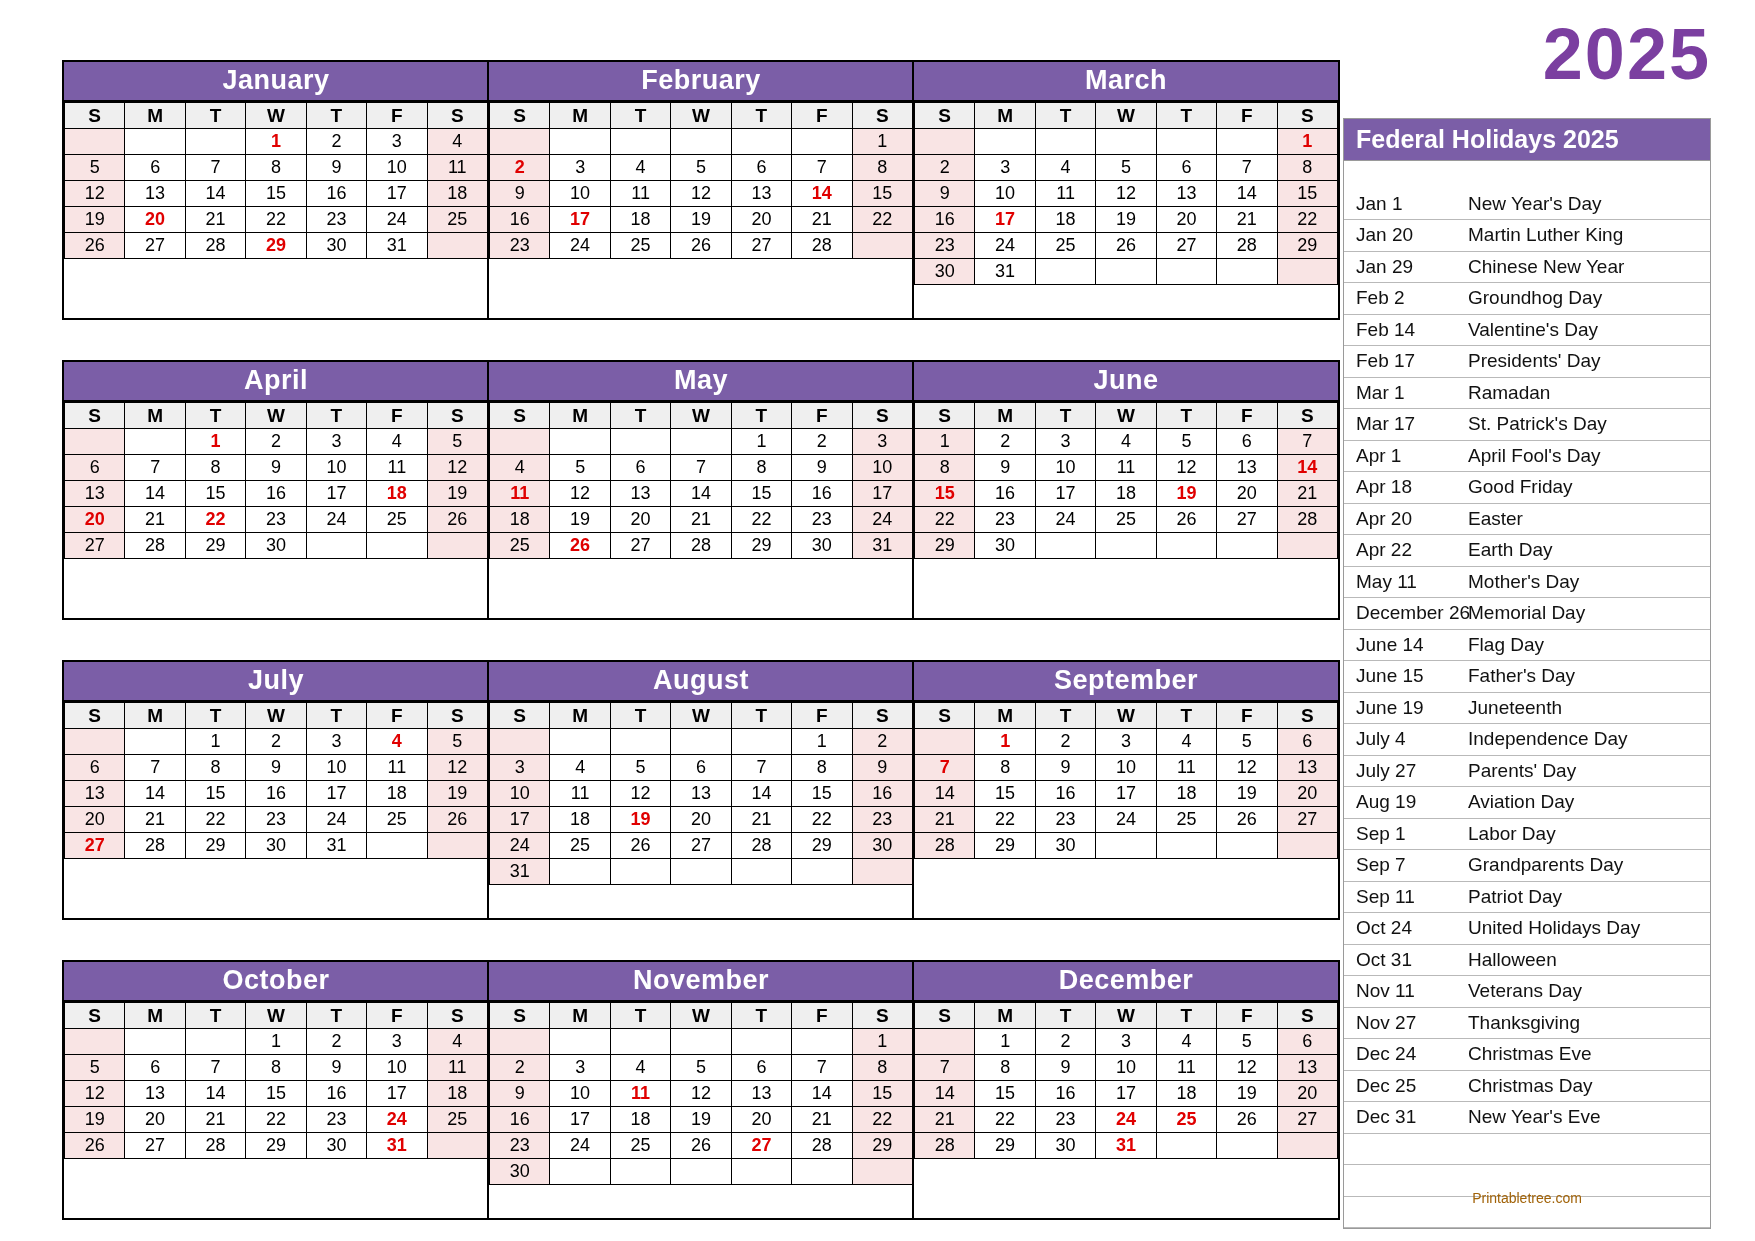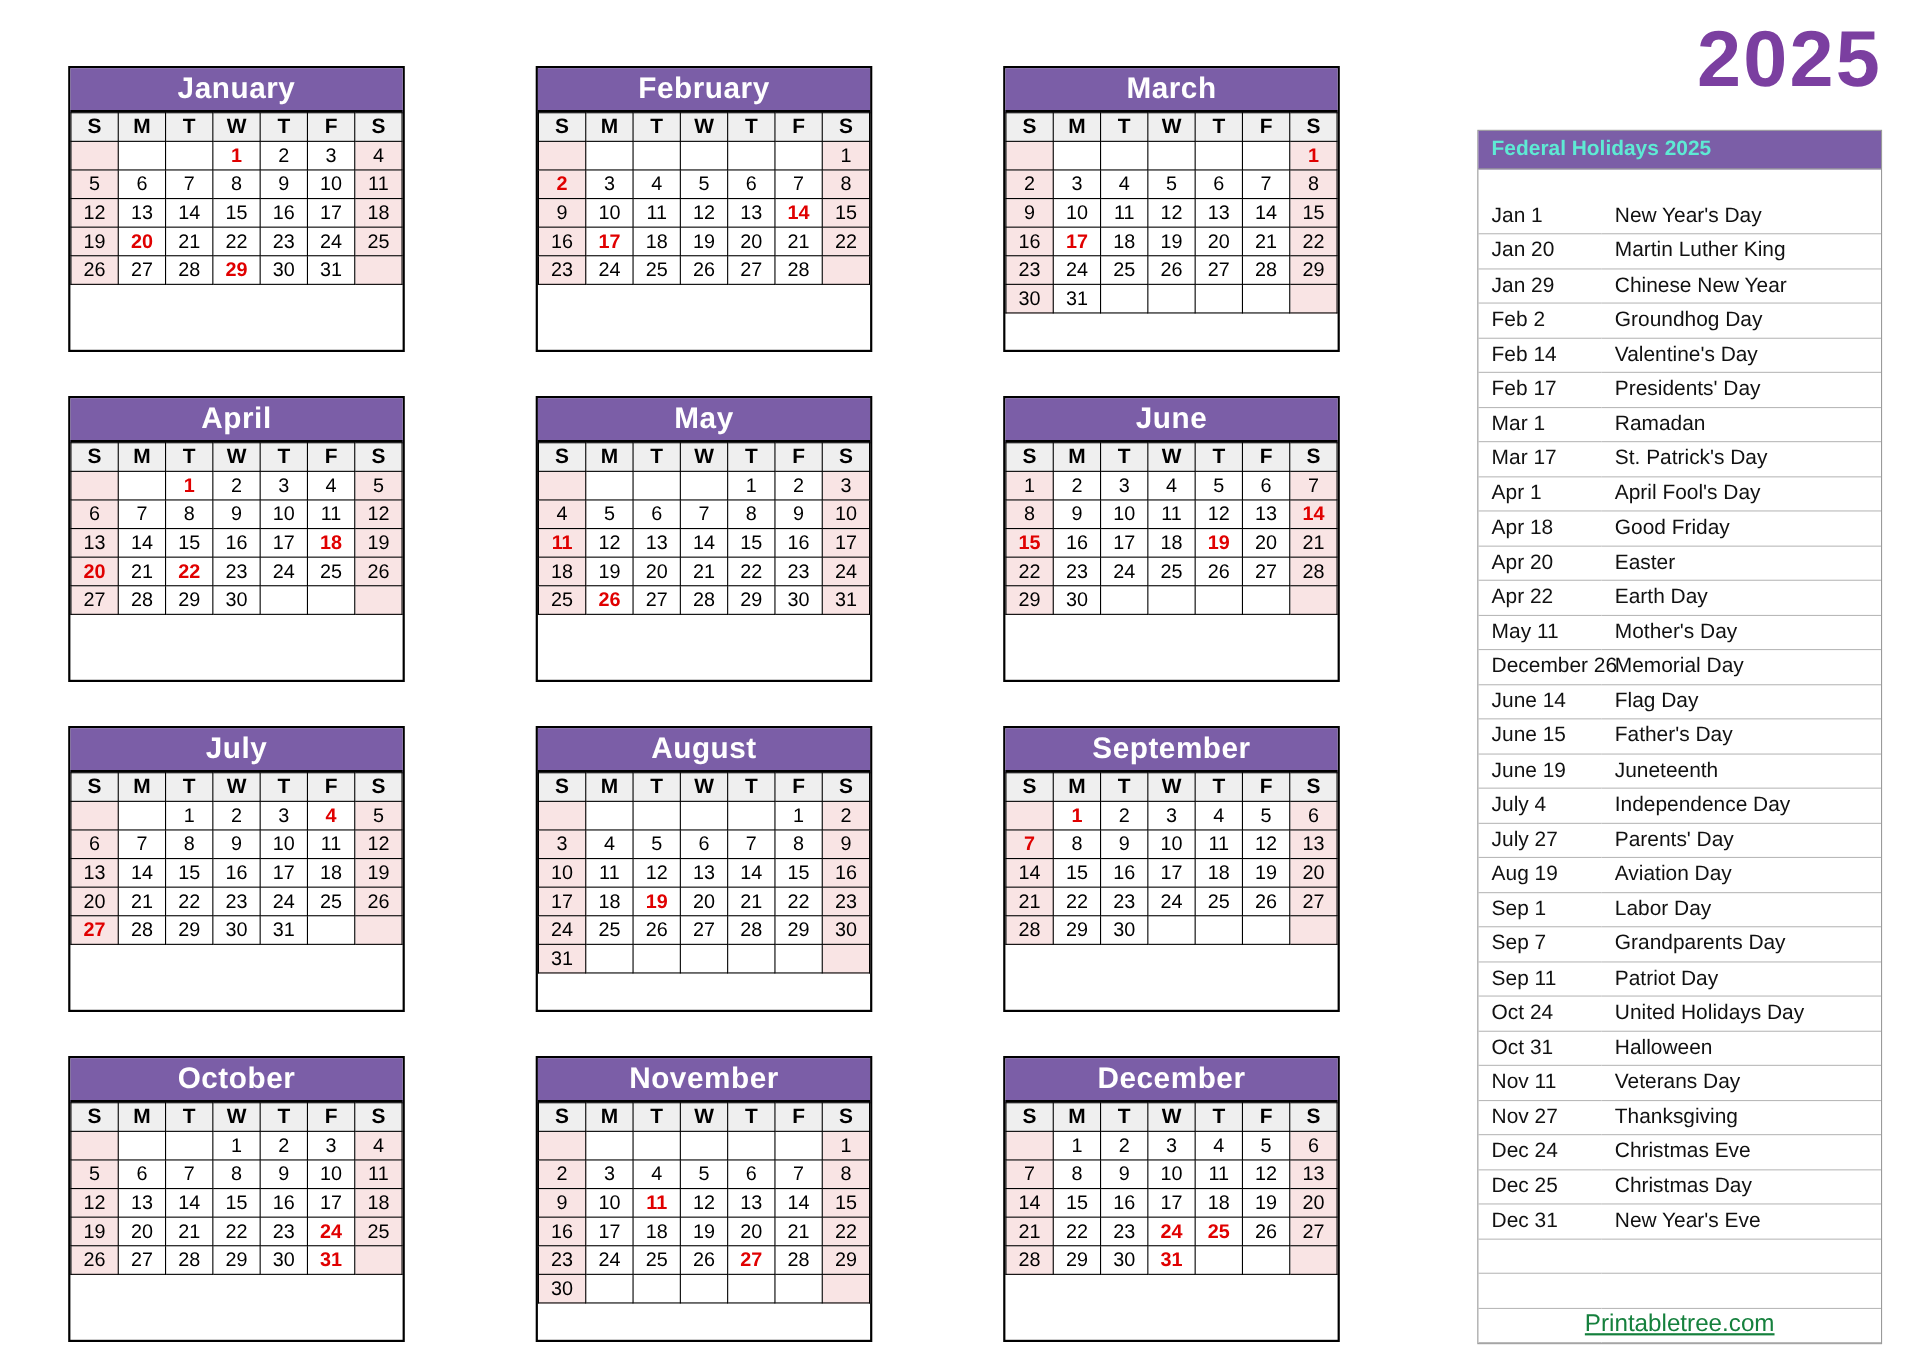--- a/index.html
+++ b/index.html
@@ -21,21 +21,21 @@
     position: absolute;
     left: 62px; top: 60px;
     width: 1200px; height: 1120px;
     display: grid;
     grid-template-columns: repeat(3, 380px);
     grid-template-rows: repeat(4, 260px);
     column-gap: 45px;
     row-gap: 40px;
   }
   .month {
-    width: 306px;
+    width: 428px;
     border: 2px solid #000;
     background: #fff;
   }
   .month-title {
     background: #7b5ea7;
     color: #ffffff;
     text-align: center;
     font-size: 27px;
     font-weight: bold;
     letter-spacing: .5px;
@@ -82,23 +82,23 @@
   }
   #holidays {
     position: absolute;
     left: 1343px; top: 118px;
     width: 368px;
     border: 1px solid #9a9a9a;
     background: #fff;
   }
   #holidays .hol-header {
     background: #7b5ea7;
-    color: #5eead4;
+    color: #ffffff;
     font-weight: bold;
-    font-size: 19px;
+    font-size: 25px;
     padding: 6px 0 6px 12px;
     border-bottom: 1px solid #9a9a9a;
   }
   #holidays table {
     width: 100%;
     border-collapse: collapse;
     table-layout: fixed;
     margin-top: 27px;
   }
   #holidays td {
@@ -110,23 +110,22 @@
     vertical-align: middle;
     white-space: nowrap;
   }
   #holidays td.date { width: 112px; }
   #holidays td.blank { height: 31.5px; }
   #credit {
     position: absolute;
     left: 1343px; top: 1190px;
     width: 368px;
     text-align: center;
-    font-size: 22px;
-    color: #15803d;
-    text-decoration: underline;
+    font-size: 14px;
+    color: #a16207;
   }
 </style>
 </head>
 <body>
 
 <div id="page">
 
   <div id="cal-area">
       <div class="month">
         <div class="month-title">January</div>

